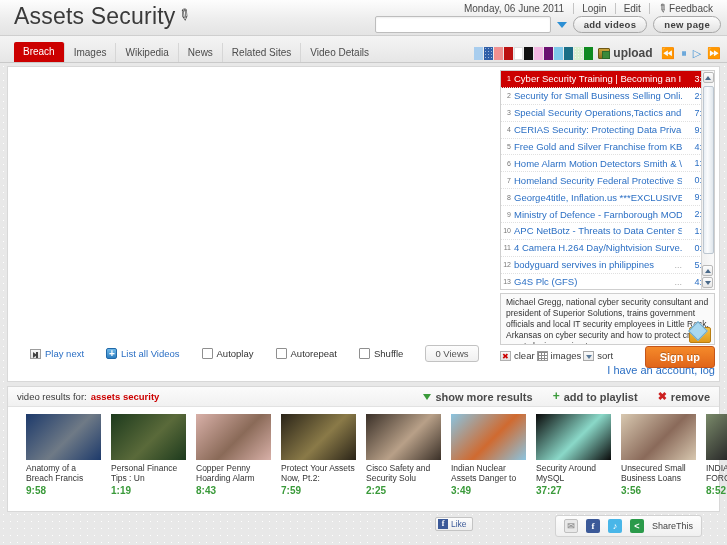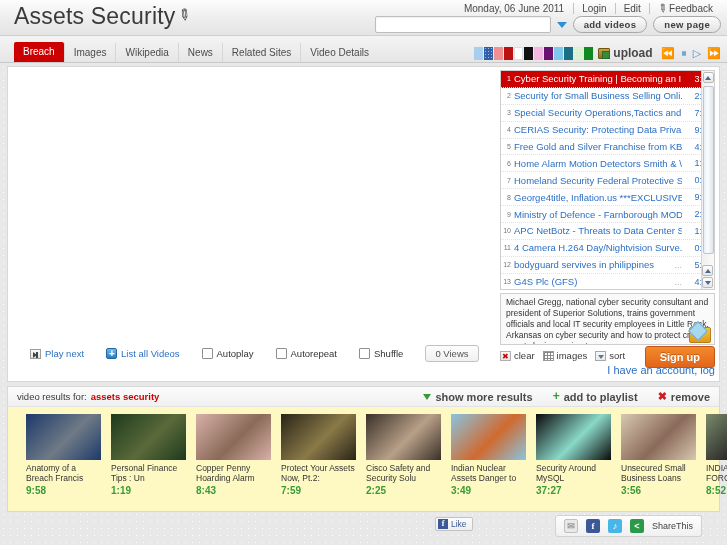--- a/index.html
+++ b/index.html
@@ -201,21 +201,21 @@
     border: 1px solid #b87d10; border-radius: 2px;
   }
   .mail-icon:before {
     content: ""; position: absolute; left: 1px; top: -4px;
     width: 12px; height: 12px; background: #a8d8f0;
     border: 1px solid #6fa8c8; transform: rotate(45deg);
   }
 
   
   .pl-toolbar {
-    margin-top: 5px; display: flex; align-items: center; gap: 8px;
+    margin-top: 5px; display: flex; align-items: center; gap: 2px;
     font-size: 9.5px; color: #3a3a3a; position: relative;
   }
   .tb-item { display: flex; align-items: center; gap: 3px; cursor: pointer; }
   .ic-clear {
     width: 11px; height: 10px; position: relative;
     background: linear-gradient(#f8f8f8,#e4e4e4);
     border: 1px solid #b0b0b0;
   }
   .ic-clear:after {
     content: "✖"; position: absolute; left: 1px; top: 1px;
@@ -291,21 +291,21 @@
   .cb-lbl { color: #333; }
   .views-pill {
     padding: 2px 9px; border: 1px solid #c2c2c2; border-radius: 3px;
     background: linear-gradient(#fdfdfd,#f0f0f0);
     font-size: 9.5px; color: #555;
   }
 
   
   .results {
     width: 713px; margin: 4px auto 0;
-    background: #fef9c3; border: 1px solid #d8d8d8;
+    background: #ffffff; border: 1px solid #d8d8d8;
     height: 126px;
   }
   .res-head {
     height: 20px; display: flex; align-items: center;
     background: linear-gradient(#fbfbfb,#f1f1f1);
     border-bottom: 1px solid #e2e2e2;
     padding: 0 9px; font-size: 9.5px; color: #3a3a3a;
   }
   .res-head-l { display: flex; gap: 4px; }
   .res-query { color: #cc0000; font-weight: bold; }

